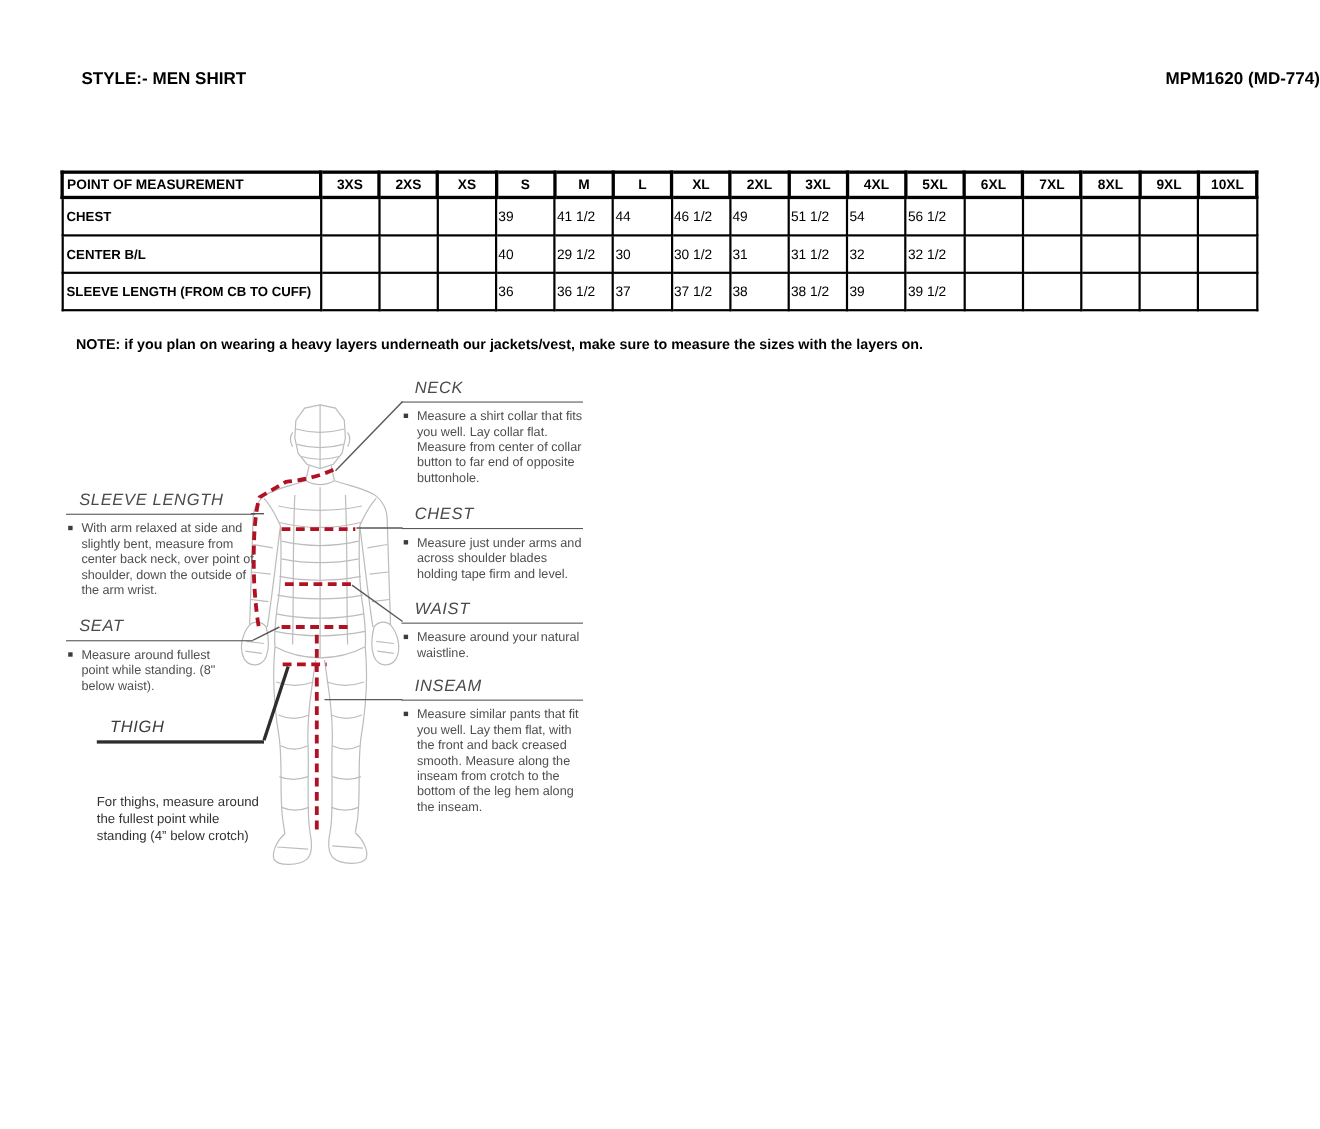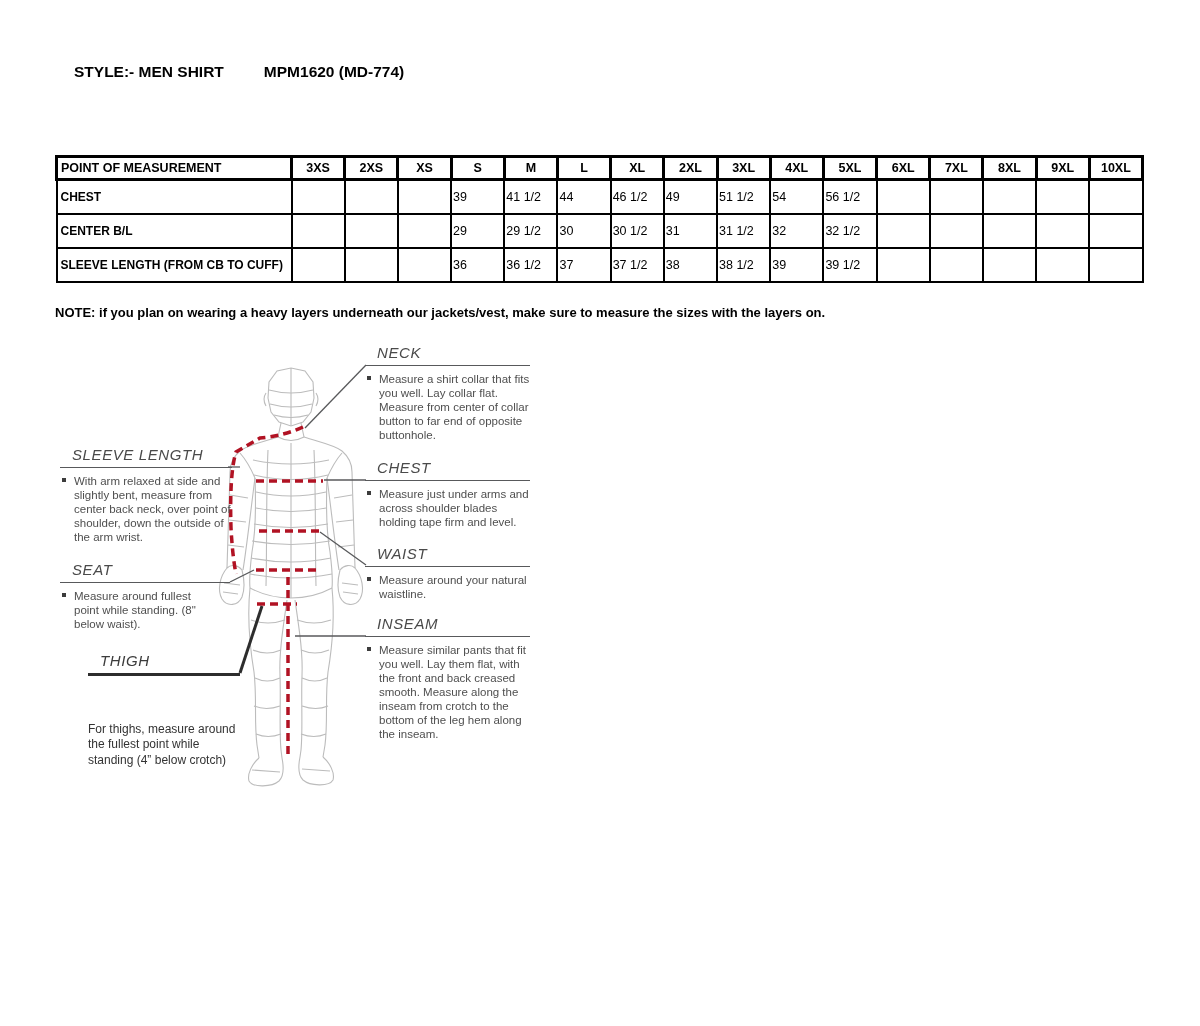--- a/index.html
+++ b/index.html
@@ -3,21 +3,21 @@
 <meta charset="utf-8">
 <style>
   html,body{margin:0;padding:0;}
   body{
     width:1200px;height:1026px;position:relative;background:#ffffff;
     font-family:"Liberation Sans", sans-serif;color:#000;overflow:hidden;
   }
   
   .title-row{
     position:absolute;top:63px;left:74px;width:1126px;
-    display:flex;justify-content:flex-start;gap:40px;
+    display:flex;justify-content:space-between;gap:30px;
     font-size:15.5px;font-weight:bold;color:#000;
   }
   
   table.size-chart{
     position:absolute;left:55px;top:155px;width:1089px;
     border-collapse:collapse;table-layout:fixed;
     font-size:12.5px;
   }
   table.size-chart th, table.size-chart td{
     border:2px solid #000;overflow:hidden;white-space:nowrap;
@@ -25,21 +25,21 @@
   table.size-chart thead th{
     border:3px solid #000;height:20px;font-weight:bold;padding:0 1px;
   }
   table.size-chart thead th.pom{text-align:left;padding-left:3px;}
   table.size-chart tbody th{
     text-align:left;font-weight:bold;padding-left:3px;height:30px;font-size:12px;
   }
   table.size-chart tbody td{font-weight:normal;}
   
   .note{
-    position:absolute;left:55px;top:305px;width:1100px;
+    position:absolute;left:69px;top:305px;width:1100px;
     font-size:13px;font-weight:bold;color:#000;
   }
   
   .diagram-svg{position:absolute;left:0;top:0;width:1200px;height:1026px;z-index:1;}
   .dlabel{position:absolute;z-index:2;color:#4f4f4f;}
   .dlabel .hd{
     font-size:15px;letter-spacing:0.6px;color:#4a4a4a;
     padding:0 0 3px 12px;border-bottom:1.6px solid #58595b;line-height:18px;font-style:italic;
   }
   .dlabel .desc{
@@ -103,21 +103,21 @@
         <td></td>
         <td></td>
         <td></td>
         <td></td>
       </tr>
       <tr>
         <th>CENTER B/L</th>
         <td></td>
         <td></td>
         <td></td>
-        <td>29</td>
+        <td>40</td>
         <td>29 1/2</td>
         <td>30</td>
         <td>30 1/2</td>
         <td>31</td>
         <td>31 1/2</td>
         <td>32</td>
         <td>32 1/2</td>
         <td></td>
         <td></td>
         <td></td>

